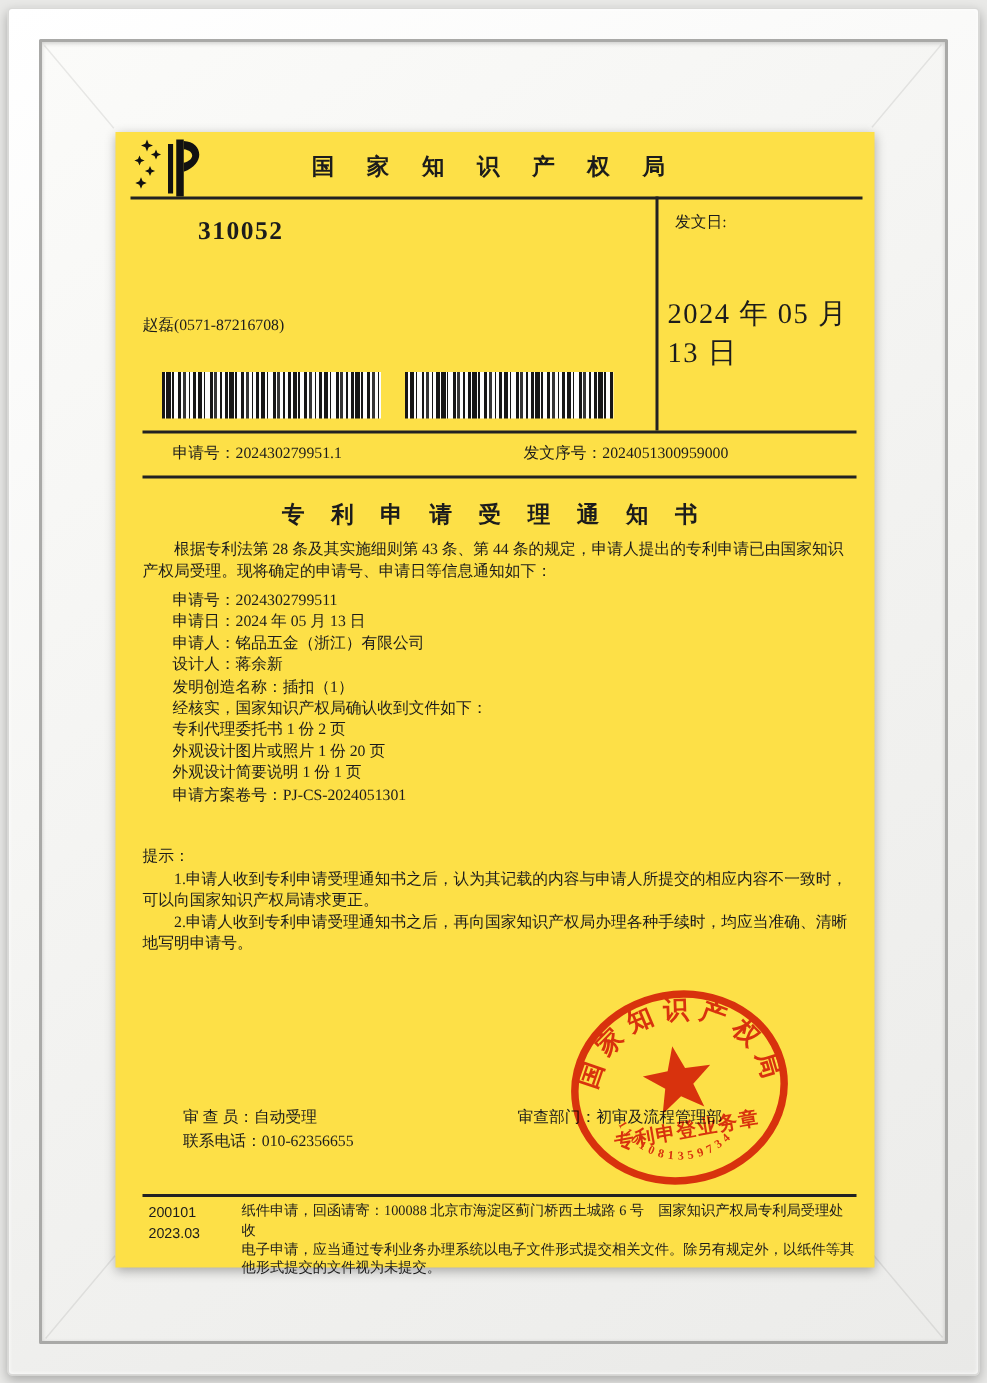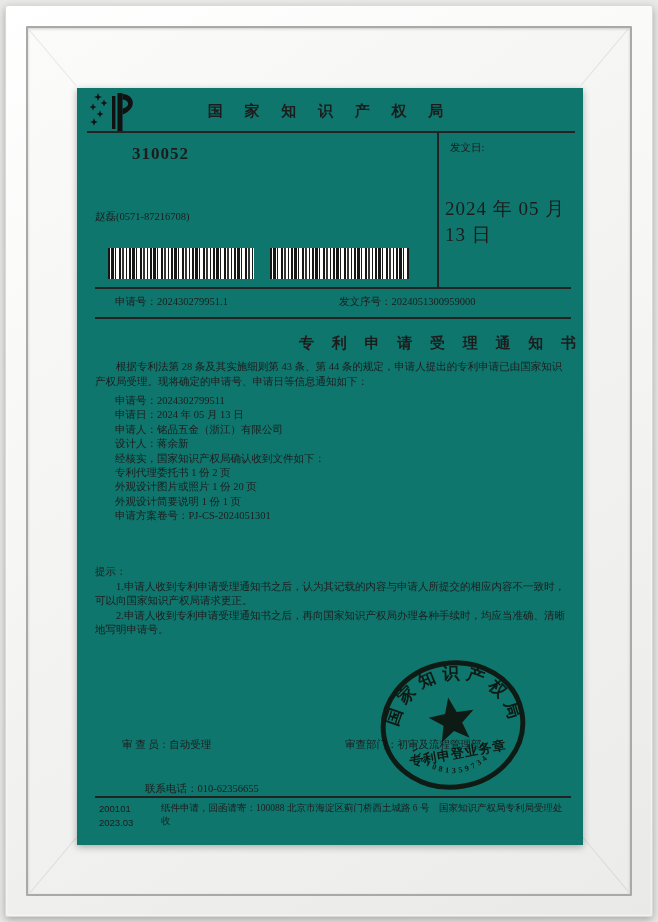--- a/index.html
+++ b/index.html
@@ -22,21 +22,21 @@
     box-shadow:inset 0 1px 3px rgba(0,0,0,.18);
     background:linear-gradient(145deg,#fbfbf9 0%,#f2f2f0 55%,#ececea 100%);
   }
   .miter{position:absolute;height:1px;background:rgba(0,0,0,.08);transform-origin:0 0;}
   .miter.tl{top:30px;left:30px;width:72px;transform:rotate(50deg);}
   .miter.tr{top:30px;left:628px;width:72px;transform:rotate(130deg);}
   .miter.bl{top:892px;left:30px;width:72px;transform:rotate(-50deg);}
   .miter.br{top:892px;left:628px;width:72px;transform:rotate(-130deg);}
   .page{
     position:absolute;left:77px;top:88px;width:506px;height:757px;
-    background:#0f766e;
+    background:#fde047;
     box-shadow:0 2px 7px rgba(0,0,0,.30);
   }
   .abs{position:absolute;}
   
   .agency-title{left:0;right:0;top:14px;text-align:center;font-size:15px;font-weight:bold;letter-spacing:9px;}
   .rule1{left:10px;right:8px;top:43px;height:2px;background:#222;}
   .logo{left:8px;top:3px;}
   
   .postcode{left:55px;top:56px;font-size:17px;font-weight:bold;letter-spacing:1px;}
   .addr{left:18px;top:90px;width:330px;text-align:center;font-size:10.5px;line-height:15px;}
@@ -49,32 +49,32 @@
   .barcode{top:160px;height:31px;background:repeating-linear-gradient(90deg,
       #161616 0 2px,#fdfdfc 2px 3px,#161616 3px 6px,#fdfdfc 6px 7px,
       #161616 7px 8px,#fdfdfc 8px 11px,#161616 11px 13px,#fdfdfc 13px 14px,
       #353535 14px 16px,#fdfdfc 16px 18px,#161616 18px 19px,#fdfdfc 19px 21px);}
   .barcode.b1{left:31px;width:146px;}
   .barcode.b2{left:193px;width:139px;}
   .rule2{left:18px;right:12px;top:199px;height:1.5px;background:#222;}
   .rule3{left:18px;right:12px;top:229px;height:1.5px;background:#222;}
   .num-row{top:207px;font-size:10.5px;}
   .num-row.left{left:38px;}
-  .num-row.right{left:262px;text-align:center;}
+  .num-row.right{left:272px;text-align:center;}
   .lbl{font-weight:normal;}
   
-  .notice-title{left:0;right:0;top:246px;text-align:right;font-size:15px;font-weight:bold;letter-spacing:7px;}
+  .notice-title{left:0;right:0;top:246px;text-align:center;font-size:15px;font-weight:bold;letter-spacing:7px;}
   .intro{left:18px;right:14px;top:272px;font-size:10.5px;line-height:14.5px;text-indent:2em;margin:0;}
   .details{left:38px;top:306px;right:14px;font-size:10.5px;line-height:14.4px;}
   .tips{left:18px;right:14px;top:477px;font-size:10.5px;line-height:14.6px;}
   .tips p{margin:0;text-indent:2em;}
   .tips .tips-label{text-indent:0;}
   
   .sign-row1{left:45px;top:650px;font-size:10.5px;}
-  .sign-row2{left:45px;top:694px;font-size:10.5px;margin-left:23px;}
+  .sign-row2{left:45px;top:666px;font-size:10.5px;}
   .sign-dept{left:268px;top:650px;font-size:10.5px;}
   
   .stamp{
     left:302px;top:571px;width:148px;height:132px;
     transform:rotate(-10deg);
     mix-blend-mode:multiply;opacity:.93;z-index:5;
   }
   
   .rule4{left:18px;right:12px;top:708px;height:1.5px;background:#222;}
   .footer-codes{left:22px;top:714px;font-size:9.5px;line-height:13.5px;font-family:"Liberation Sans","DejaVu Sans",sans-serif;}
@@ -126,20 +126,21 @@
   <div class="abs rule3"></div>
 
   <div class="abs notice-title">专 利 申 请 受 理 通 知 书</div>
   <p class="abs intro">根据专利法第 28 条及其实施细则第 43 条、第 44 条的规定，申请人提出的专利申请已由国家知识产权局受理。现将确定的申请号、申请日等信息通知如下：</p>
 
   <div class="abs details">
     <div>申请号：2024302799511</div>
     <div>申请日：2024 年 05 月 13 日</div>
     <div>申请人：铭品五金（浙江）有限公司</div>
     <div>设计人：蒋余新</div>
+    <div>发明创造名称：插扣（1）</div>
     <div>经核实，国家知识产权局确认收到文件如下：</div>
     <div>专利代理委托书 1 份 2 页</div>
     <div>外观设计图片或照片 1 份 20 页</div>
     <div>外观设计简要说明 1 份 1 页</div>
     <div>申请方案卷号：PJ-CS-2024051301</div>
   </div>
 
   <div class="abs tips">
     <p class="tips-label">提示：</p>
     <p>1.申请人收到专利申请受理通知书之后，认为其记载的内容与申请人所提交的相应内容不一致时，可以向国家知识产权局请求更正。</p>
@@ -168,15 +169,16 @@
     </svg>
   </div>
 
   <div class="abs rule4"></div>
   <div class="abs footer-codes">
     <div>200101</div>
     <div>2023.03</div>
   </div>
   <div class="abs footer-text">
     <p>纸件申请，回函请寄：100088  北京市海淀区蓟门桥西土城路 6 号　国家知识产权局专利局受理处收</p>
+    <p>电子申请，应当通过专利业务办理系统以电子文件形式提交相关文件。除另有规定外，以纸件等其他形式提交的文件视为未提交。</p>
   </div>
 
 </div>
 
 </body></html>

